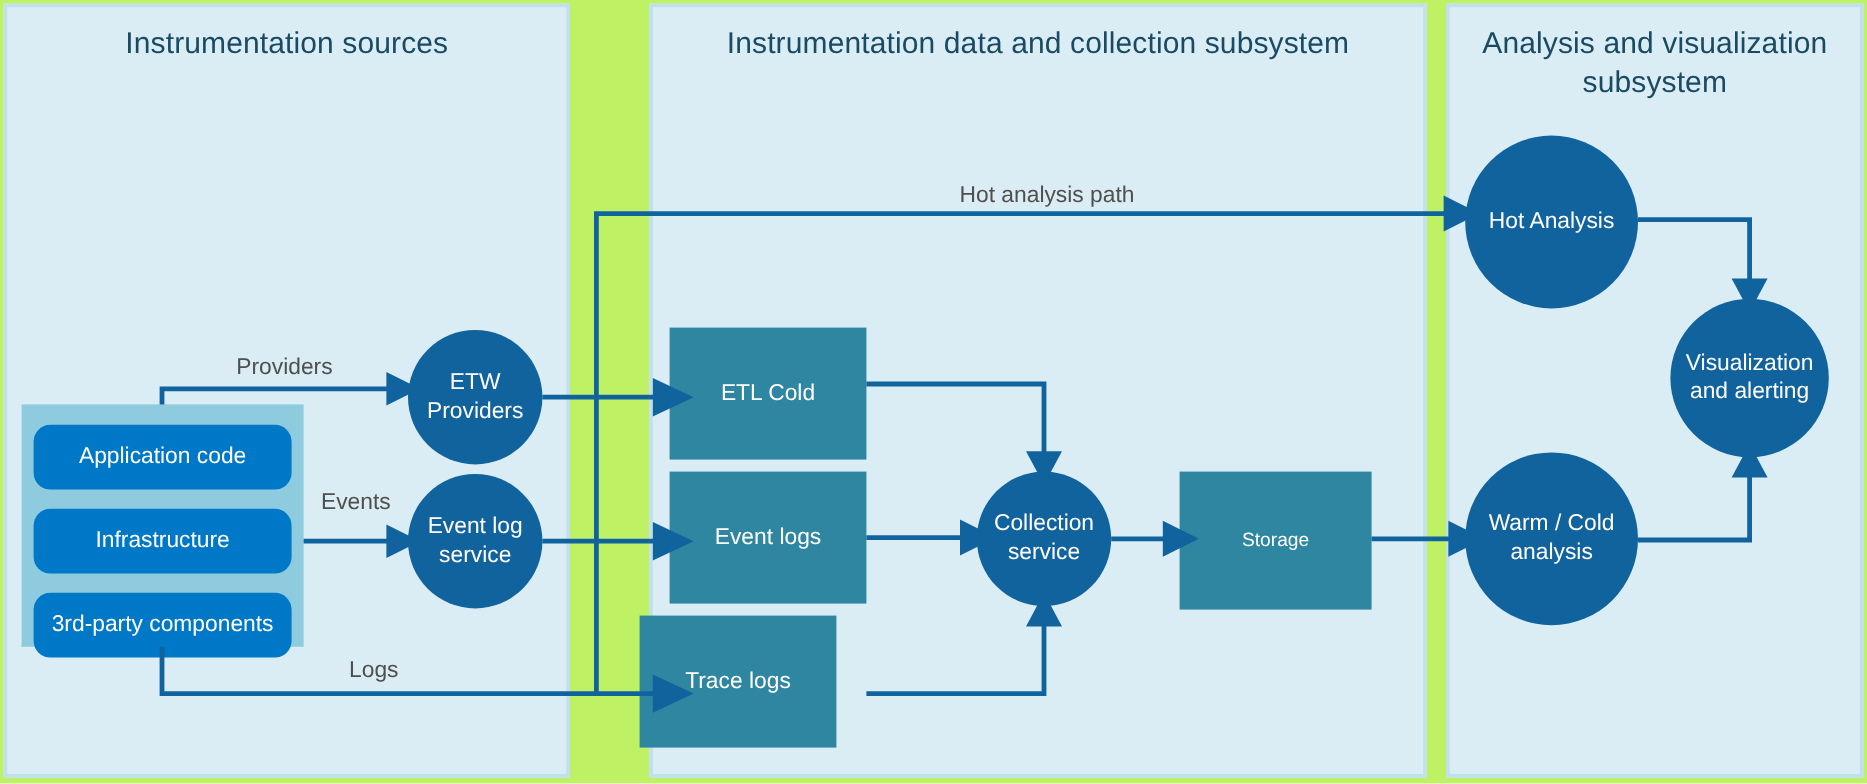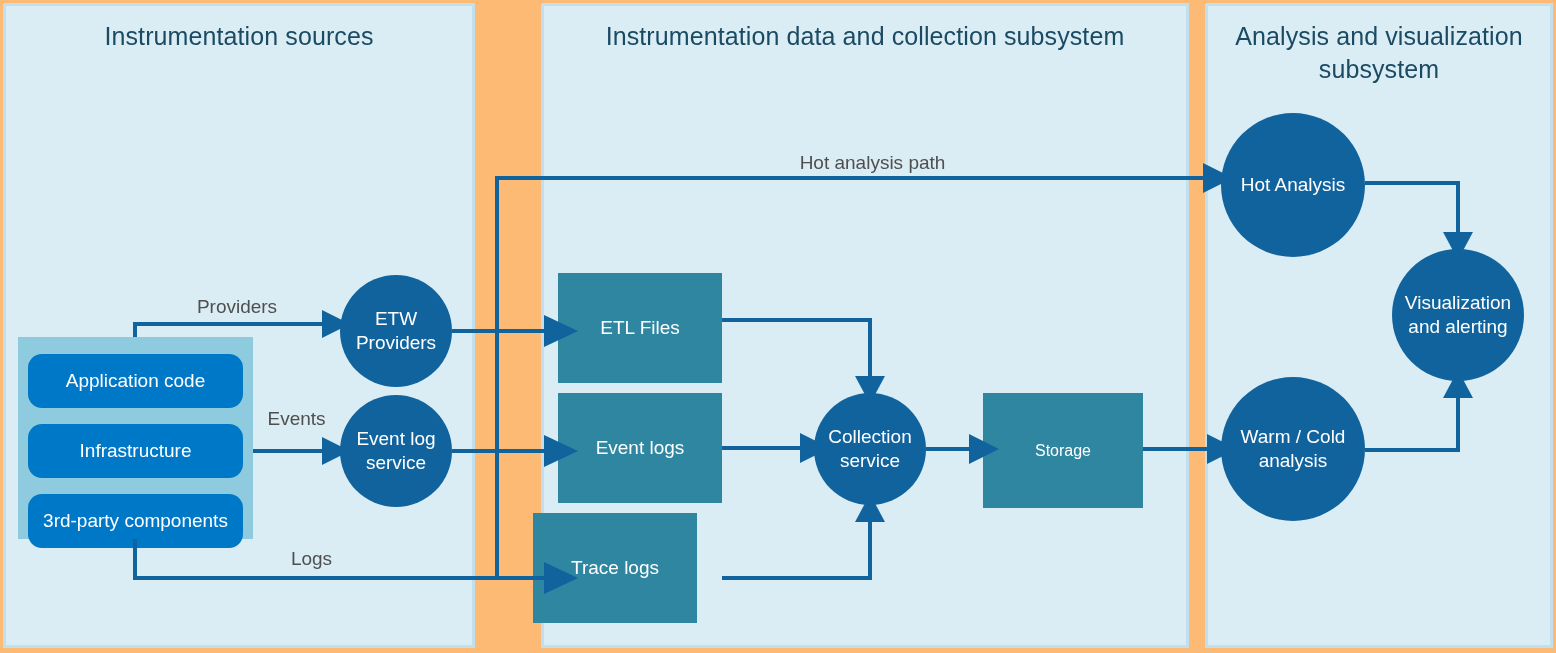--- a/index.html
+++ b/index.html
@@ -8,21 +8,21 @@
     padding: 0;
     background: #ffffff;
   }
   body {
     font-family: "Liberation Sans", sans-serif;
   }
   #stage {
     position: relative;
     width: 1556px;
     height: 653px;
-    background: #fdba74;
+    background: #bef264;
     overflow: hidden;
   }
   .panel {
     position: absolute;
     background: #daedf4;
     border: 3px solid #bfe0ec;
     box-sizing: border-box;
   }
   .panel-title {
     position: absolute;
@@ -119,21 +119,21 @@
   </div>
 
   <div class="node circle" style="left:340px; top:275px; width:112px; height:112px;">
     <span>ETW Providers</span>
   </div>
   <div class="node circle" style="left:340px; top:395px; width:112px; height:112px;">
     <span>Event log service</span>
   </div>
 
   <div class="node rect-teal" style="left:558px; top:273px; width:164px; height:110px;">
-    <span>ETL Files</span>
+    <span>ETL Cold</span>
   </div>
   <div class="node rect-teal" style="left:558px; top:393px; width:164px; height:110px;">
     <span>Event logs</span>
   </div>
   <div class="node rect-teal" style="left:533px; top:513px; width:164px; height:110px;">
     <span>Trace logs</span>
   </div>
 
   <div class="node circle" style="left:814px; top:393px; width:112px; height:112px;">
     <span>Collection service</span>

